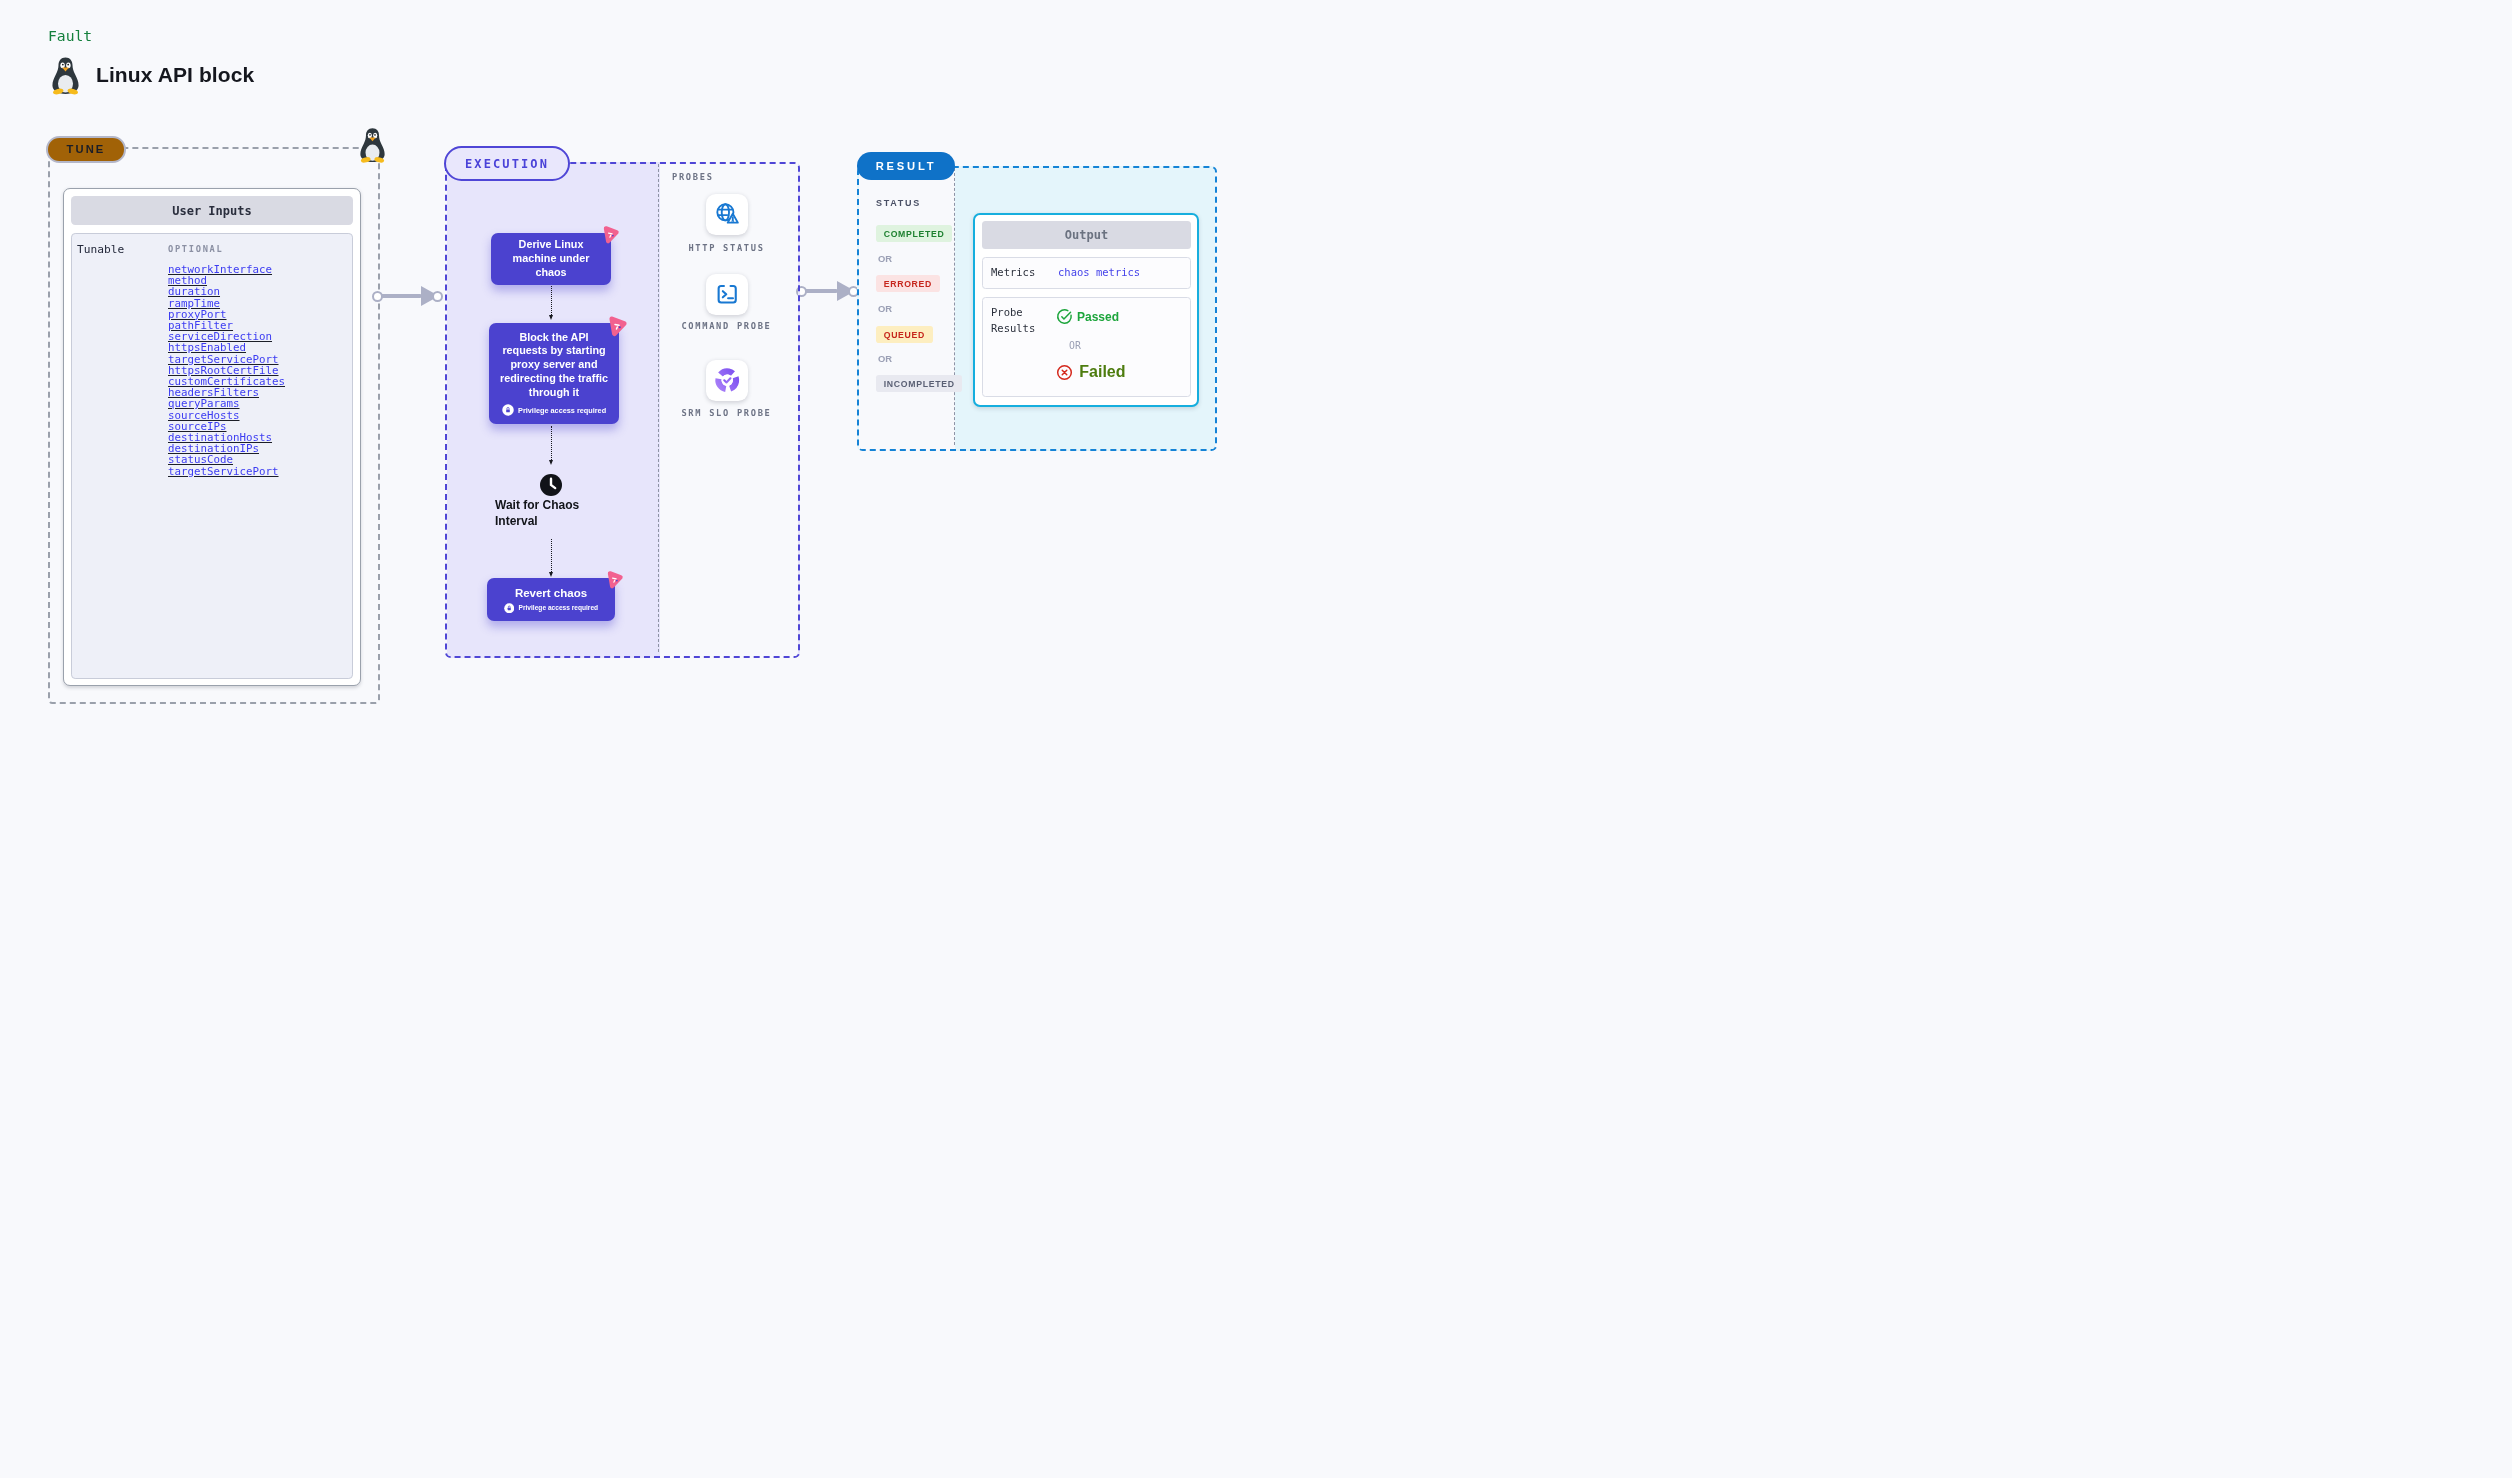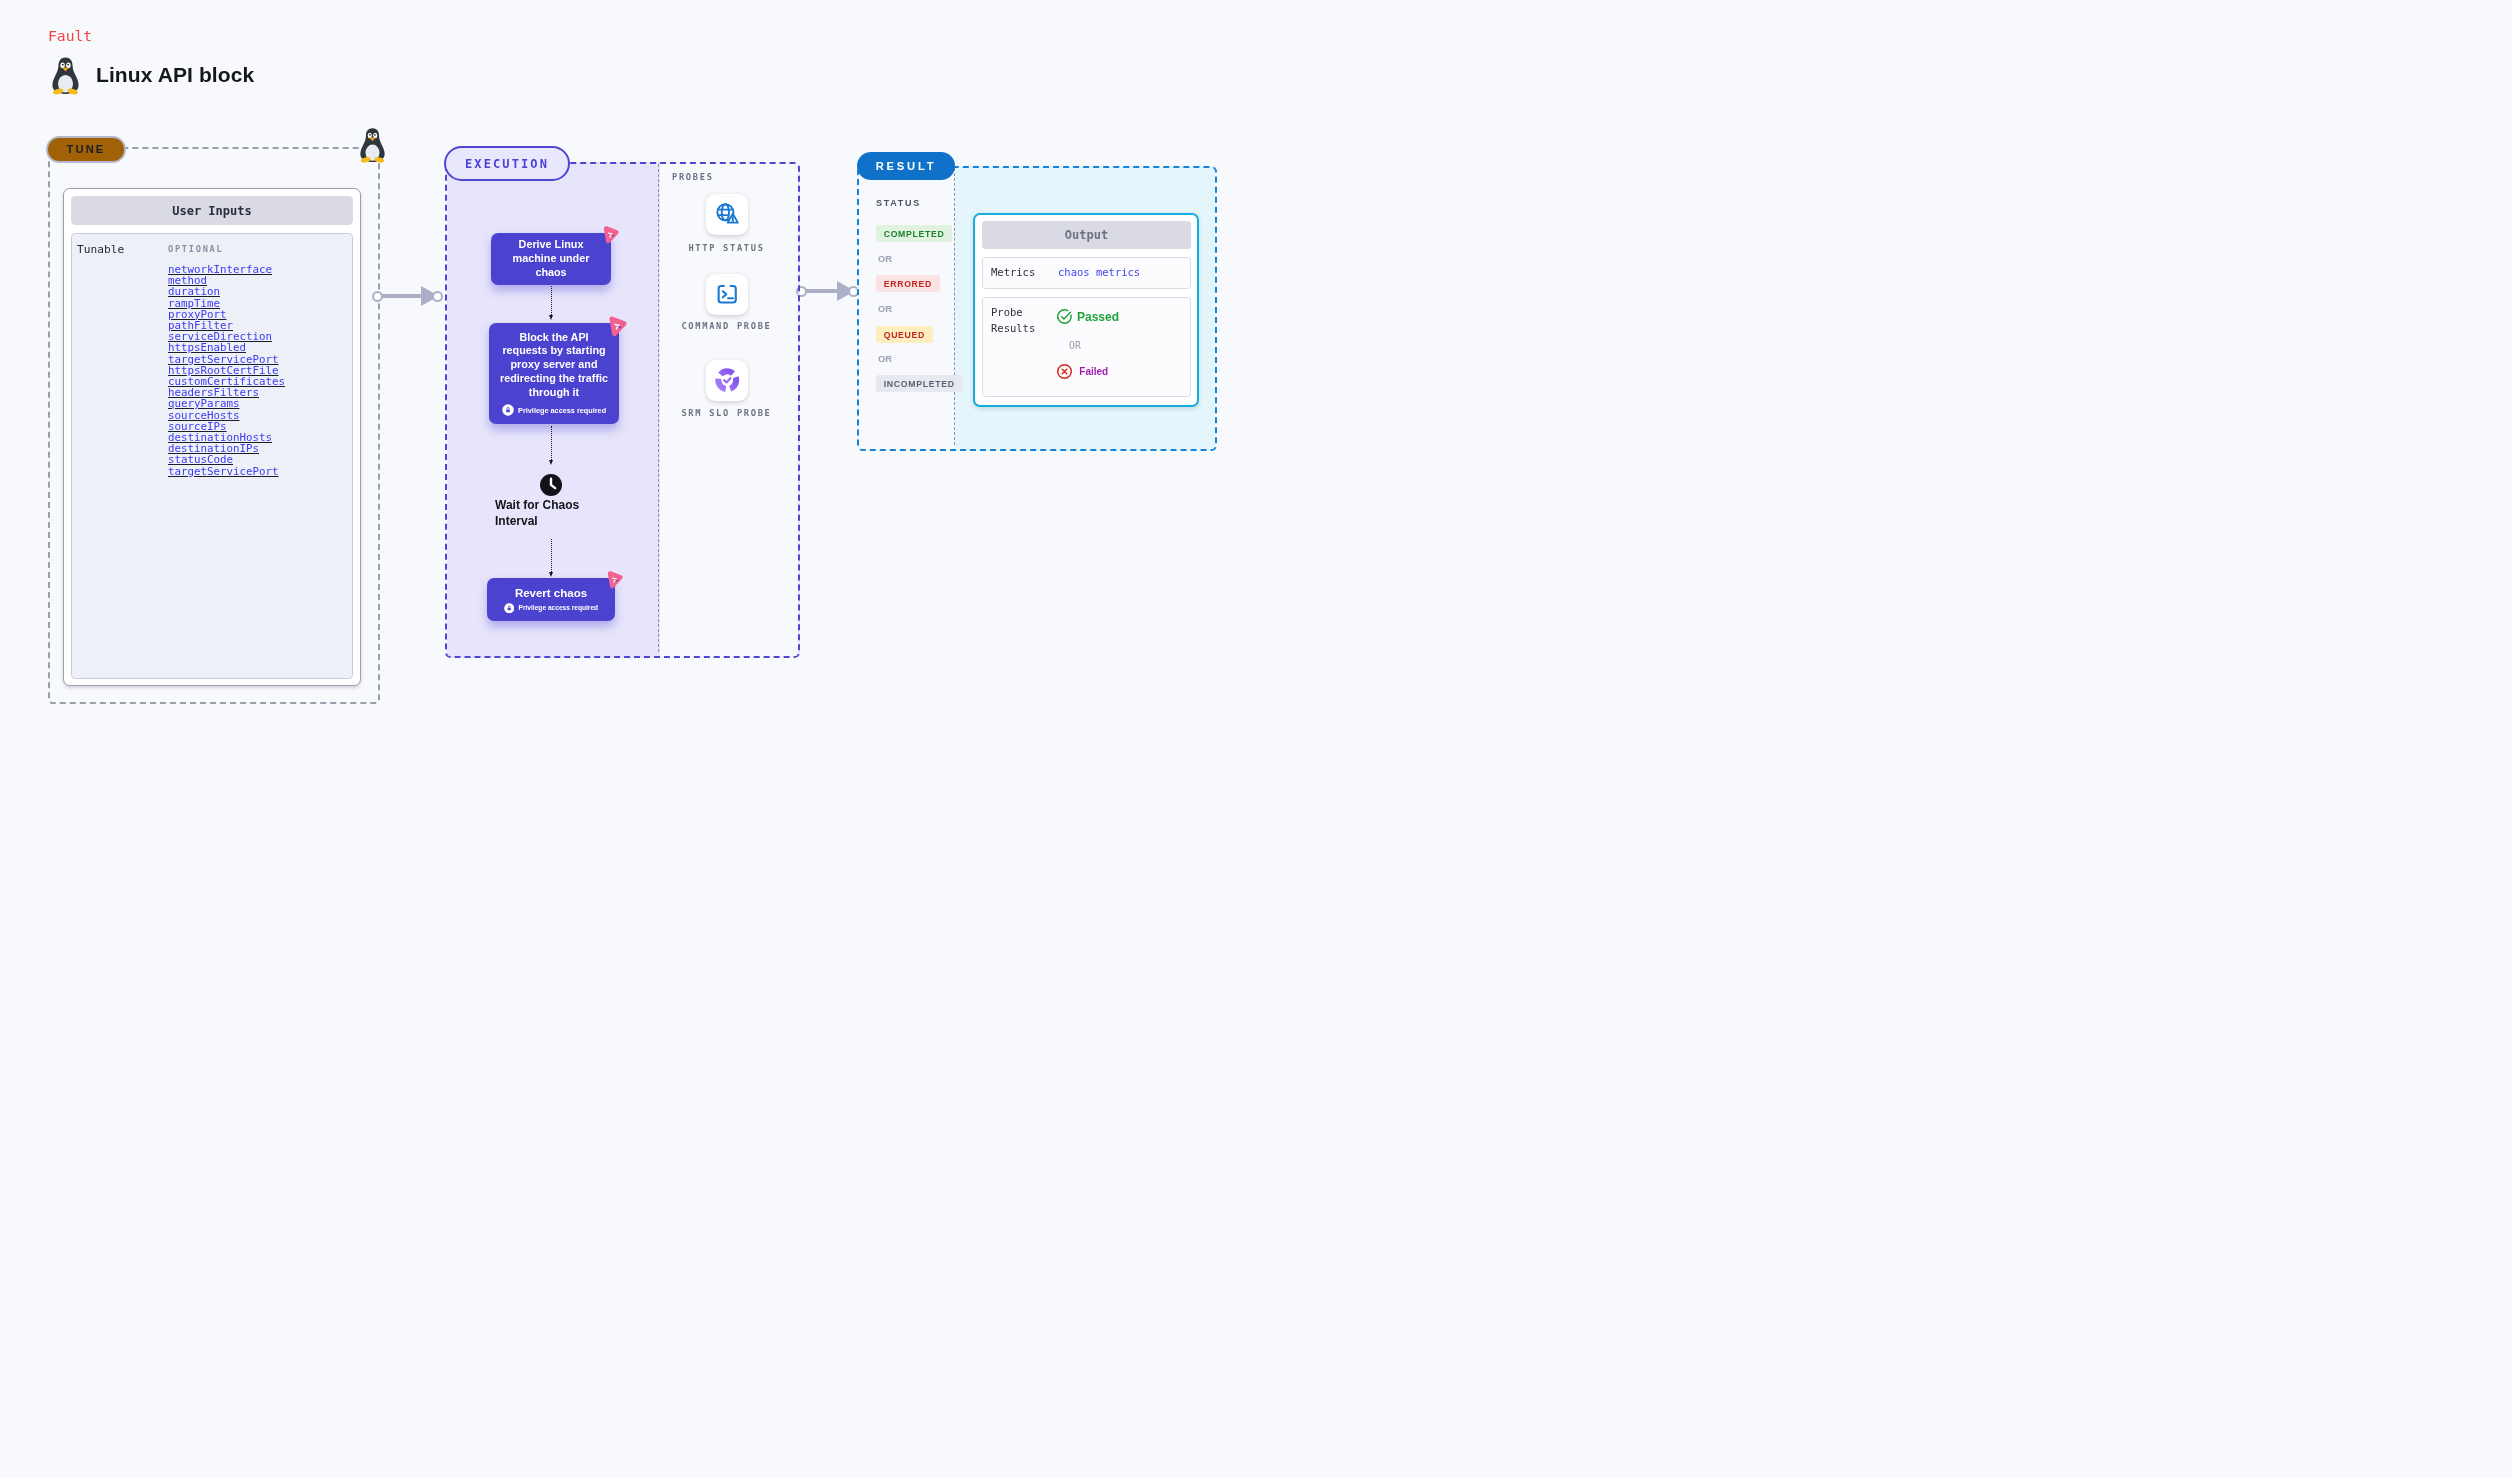--- a/index.html
+++ b/index.html
@@ -2,21 +2,21 @@
 <html style="font-size:11.2px"><head>
 <meta charset="utf-8">
 <style>
   html,body{margin:0;padding:0;background:#f8f9fc;}
   #canvas{position:relative;width:1256px;height:739px;background:#f8f9fc;overflow:hidden;
           font-family:"Liberation Sans",sans-serif;color:#1b1e28;}
   .mono{font-family:"DejaVu Sans Mono",monospace;}
   .abs{position:absolute;}
 
   
-  .fault-label{left:48px;top:26.5px;font-size:14.7px;color:#ef4444;}
+  .fault-label{left:48px;top:26.5px;font-size:14.7px;color:#15803d;}
   .page-title{left:96px;top:63px;font-size:21px;font-weight:bold;color:#15171e;letter-spacing:0.1px;}
 
   
   .tune-box{left:48px;top:147px;width:328px;height:553px;border:2.1px dashed #9aa0ab;border-radius:4.2px;}
   .exec-box{left:445px;top:162px;width:351px;height:492px;border:2.1px dashed #4f46d6;border-radius:5.6px;
             background:linear-gradient(to right,#e7e5fb 0,#e7e5fb 213px,rgba(0,0,0,0) 213px);}
   .exec-divider{left:658px;top:164px;height:488px;width:0;border-left:1.4px dashed #8e93a5;}
   .result-box{left:857px;top:166px;width:356px;height:281px;border:2.1px dashed #1583d6;border-radius:5.6px;
             background:linear-gradient(to right,rgba(0,0,0,0) 0,rgba(0,0,0,0) 96px,#e4f5fb 96px);}
   .result-divider{left:954px;top:168px;height:277px;width:0;border-left:1.4px dashed #8e93a5;}
@@ -96,21 +96,21 @@
   .out-row{background:#fcfcfe;border:1px solid #d9dce6;border-radius:3.5px;box-sizing:border-box;}
   .metrics-row{left:982px;top:257px;width:209px;height:32px;}
   .metrics-label{left:991px;top:266px;font-size:10.5px;color:#2b303c;}
   .metrics-value{left:1058px;top:266px;font-size:10.5px;color:#4543ea;}
   .proberes-row{left:982px;top:297px;width:209px;height:100px;}
   .proberes-label{left:991px;top:305px;width:63px;font-size:10.5px;color:#2b303c;line-height:1.5;}
   .passed-row{left:1056px;top:308px;display:flex;align-items:center;gap:4px;}
   .passed-row .res-text{font-size:12px;font-weight:bold;color:#1da53c;}
   .probe-or{left:1069px;top:340px;font-size:9.8px;color:#9ba0b5;}
   .failed-row{left:1056px;top:363px;display:flex;align-items:center;gap:6.3px;}
-  .failed-row .res-text{font-size:10px;font-weight:bold;color:#a21caf;}
+  .failed-row .res-text{font-size:16px;font-weight:bold;color:#4d7c0f;}
 </style>
 </head>
 <body>
 
 <div id="canvas">
 
   <div class="abs mono fault-label">Fault</div>
   <svg class="abs" style="left:50px;top:56px;width:31px;height:39px;" viewBox="0 0 64 80">
     <path d="M32 3c-9.5 0-14.5 7-14.5 16 0 6-2 12.5-5.2 18.5C8 46 5 52.5 5 60.5 5 71 17 78 32 78s27-7 27-17.5c0-8-3-14.5-7.3-23-3.2-6-5.2-12.5-5.2-18.5C46.5 10 41.5 3 32 3z" fill="#2e373d"></path>
     <ellipse cx="32" cy="57" rx="15.5" ry="18" fill="#e9ecf0"></ellipse>

